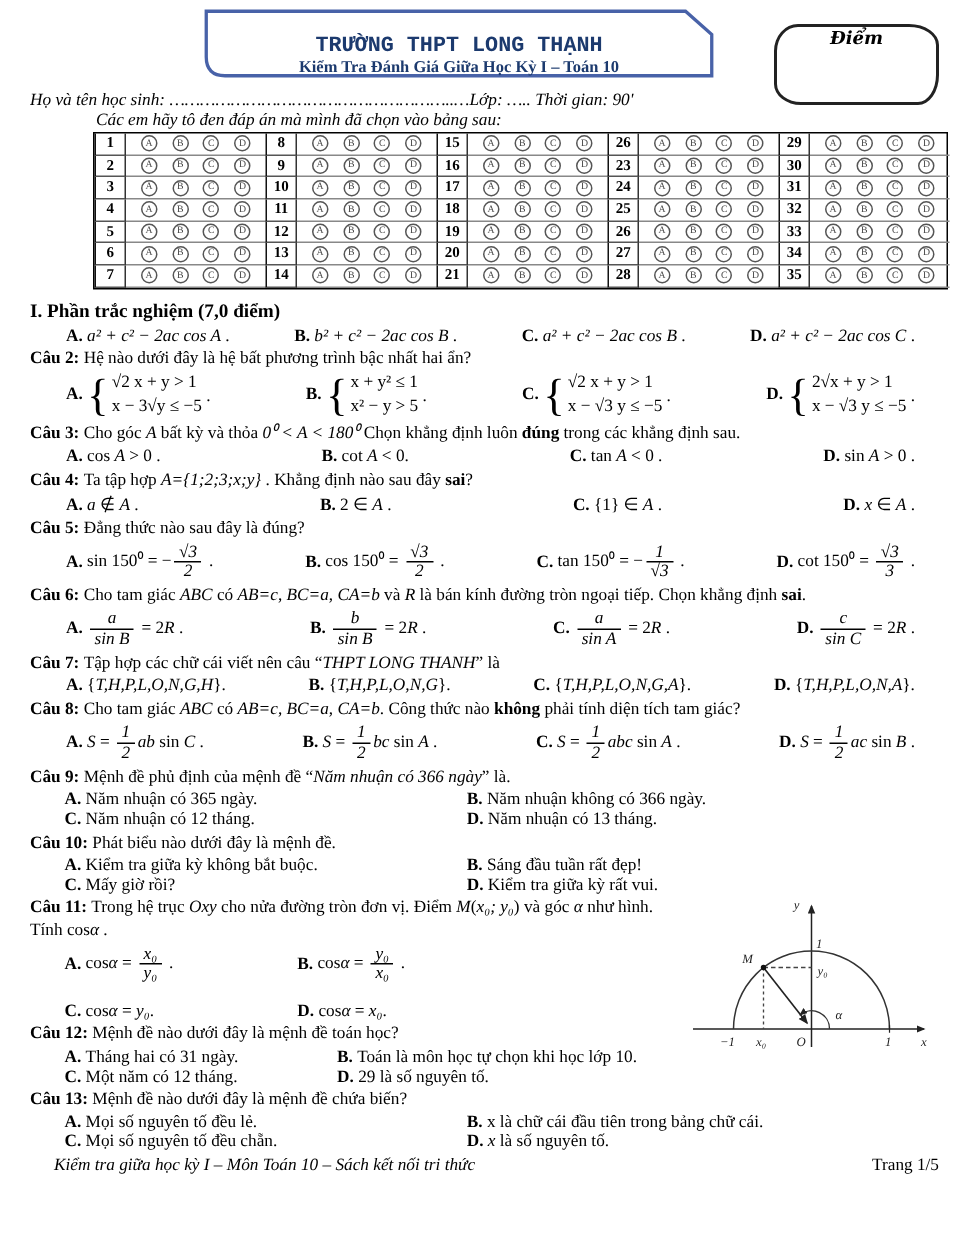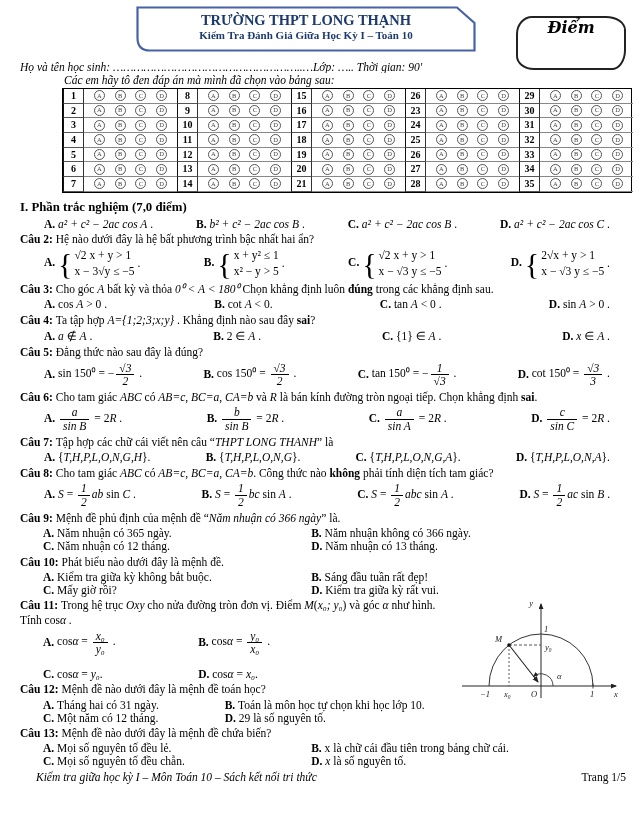--- a/index.html
+++ b/index.html
@@ -3,25 +3,25 @@
 <meta charset="utf-8">
 <style>
   * { margin:0; padding:0; box-sizing:border-box; }
   html,body { width:644px; height:836px; background:#fff; overflow:hidden; }
   body { font-family:"Liberation Serif", serif; font-size:11.5px; color:#000; padding:6px 18px 0 20px; position:relative; }
 
   
   .hdr { position:relative; height:50px; }
   .plaque { position:relative; width:340px; height:46px; margin-left:116px; text-align:center; }
   .plaque svg.pborder { position:absolute; left:0; top:0; width:100%; height:100%; }
-  .school { padding-top:6px; font-weight:bold; font-size:14.5px; color:var(--header_text,#1c3a6e); }
+  .school { padding-top:17px; font-weight:bold; font-size:14.5px; color:var(--header_text,#1c3a6e);font-family:Liberation Mono, monospace; }
   .examtitle { font-weight:bold; font-size:11px; color:var(--header_text,#1c3a6e); }
   .scorebox { position:absolute; right:0; top:10px; width:110px; height:54px;
               border:2px solid #222; border-radius:16px 20px 14px 18px / 18px 14px 20px 14px; text-align:center; }
-  .scorelabel { font-style:italic; font-weight:bold; font-size:16px; font-family:"DejaVu Serif", serif; }
+  .scorelabel { font-style:italic; font-weight:bold; font-size:12px; font-family:"DejaVu Serif", serif; }
 
   .infoline { font-style:italic; margin:5px 122px 0 0; white-space:nowrap; overflow:hidden; }
   .instruction { font-style:italic; margin-top:1px;margin-left:44px; }
 
   
   .sheet { margin:2px 0 0 42px; width:570px; display:grid;
            grid-template-columns:repeat(5, 21px 93px); grid-auto-rows:14.7px;
            border:1.4px solid #000; }
   .num { border-left:1.2px solid #111; border-right:1px solid #333; border-bottom:1px solid #555;
          font-weight:bold; font-size:10px; text-align:center; line-height:13.5px; }

